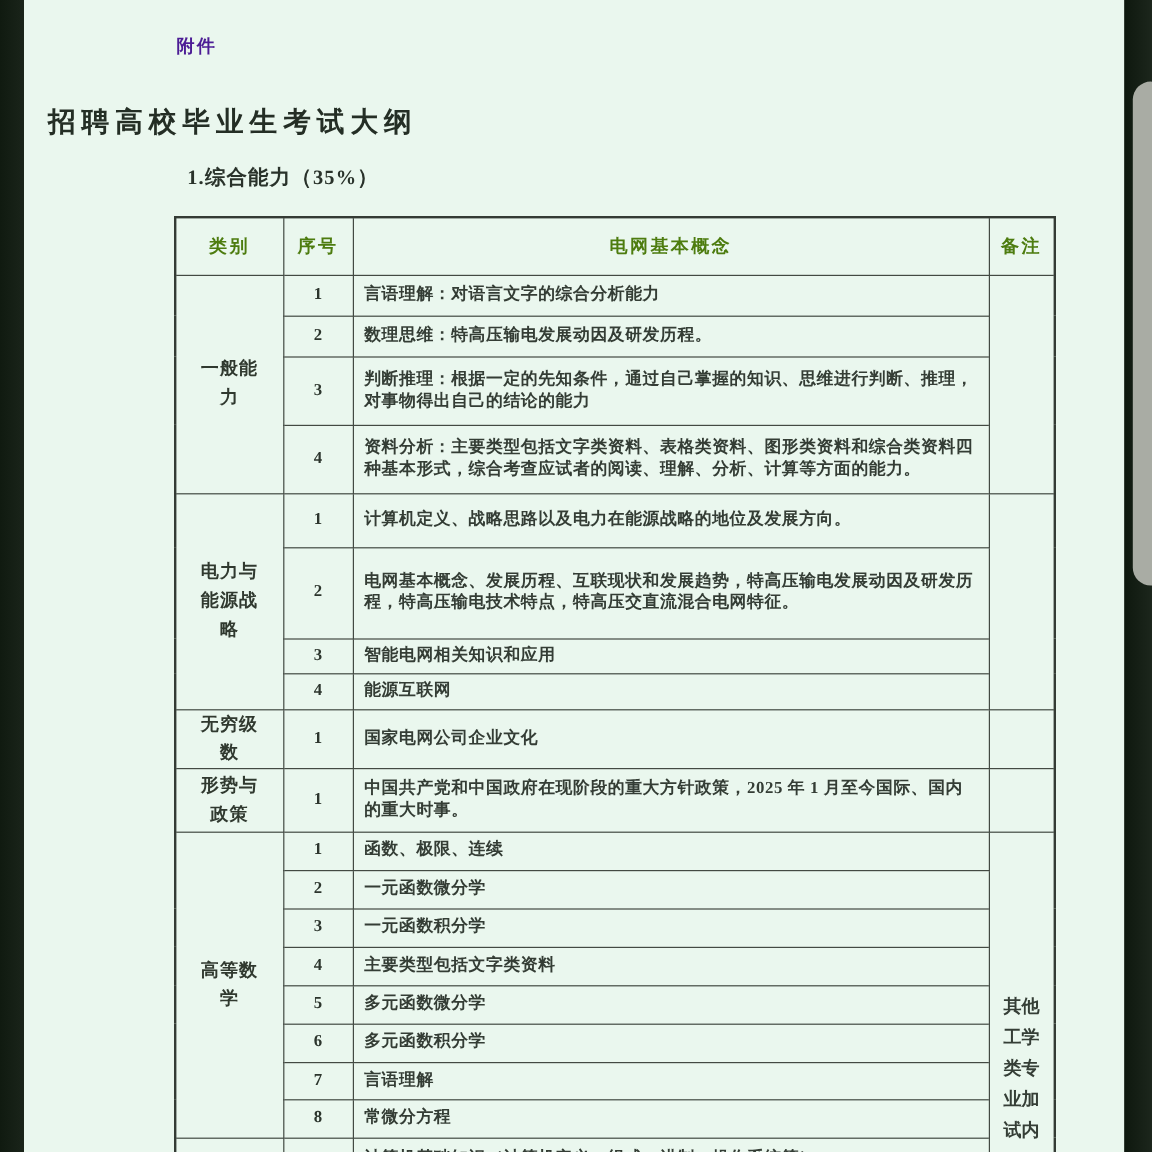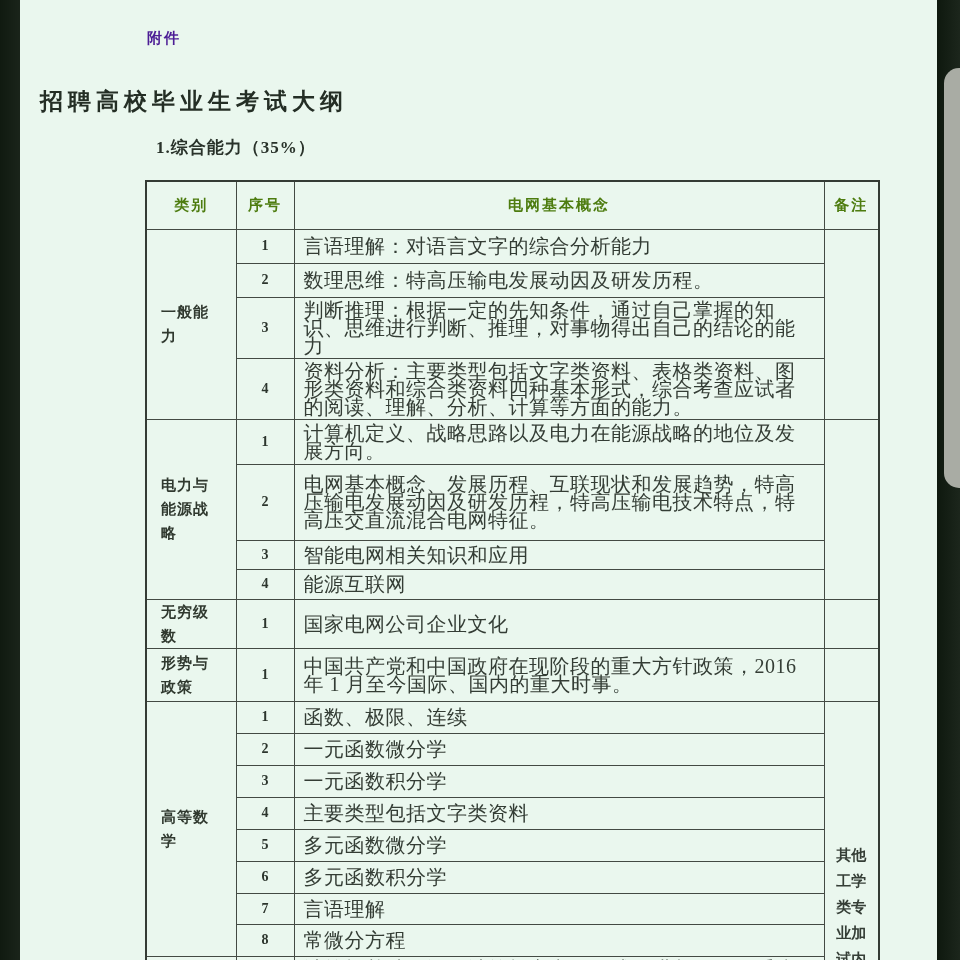--- a/index.html
+++ b/index.html
@@ -44,27 +44,27 @@
     position:absolute; left:125px; top:180px; width:733px;
     border-collapse:collapse; table-layout:fixed;
     border:2px solid #343b34;
     font-family:"Liberation Serif","DejaVu Serif",serif;
   }
   table.outline td, table.outline th {
     border:1.6px solid #434a43; overflow:hidden;
   }
   th.hdr { font-size:15px; font-weight:bold; color:#4d7c0f; text-align:center; letter-spacing:2px; }
   td.cat {
-    vertical-align:middle; font-weight:bold;
+    text-align:center; vertical-align:middle; font-weight:bold;
     font-size:15px; color:#30392f; padding:0 14px; line-height:24px; letter-spacing:1px;
   }
   td.no { text-align:center; vertical-align:middle; font-weight:bold; font-size:14px; color:#2c352d; }
   td.knowledge {
-    font-size:20px; line-height:18px; padding:3px 9px; vertical-align:middle;
-    color:#343d35; letter-spacing:0.5px;
+    font-size:14px; line-height:18px; padding:3px 9px; vertical-align:middle;
+    color:#343d35; letter-spacing:0.5px;font-weight:bold;
   }
   td.remark { vertical-align:bottom; }
   .remark-text {
     width:32px; margin:0 auto; font-size:15px; line-height:26px;
     word-break:break-all; text-align:center; font-weight:bold; color:#353e36;
   }
 </style>
 </head>
 <body>
 
@@ -133,21 +133,21 @@
           <td class="cat" rowspan="1">无穷级数</td>
           <td class="no">1</td>
           <td class="knowledge">国家电网公司企业文化</td>
           <td class="remark" rowspan="1">
             <div class="remark-text"></div>
           </td>
         </tr>
         <tr style="height: 53px; padding-left: 32px;">
           <td class="cat" rowspan="1">形势与政策</td>
           <td class="no">1</td>
-          <td class="knowledge">中国共产党和中国政府在现阶段的重大方针政策，2016 年 1 月至今国际、国内的重大时事。</td>
+          <td class="knowledge">中国共产党和中国政府在现阶段的重大方针政策，2025 年 1 月至今国际、国内的重大时事。</td>
           <td class="remark" rowspan="1">
             <div class="remark-text"></div>
           </td>
         </tr>
         <tr style="height: 32px;">
           <td class="cat" rowspan="8">高等数学</td>
           <td class="no">1</td>
           <td class="knowledge">函数、极限、连续</td>
           <td class="remark" rowspan="9">
             <div class="remark-text">其他工学类专业加试内容</div>

